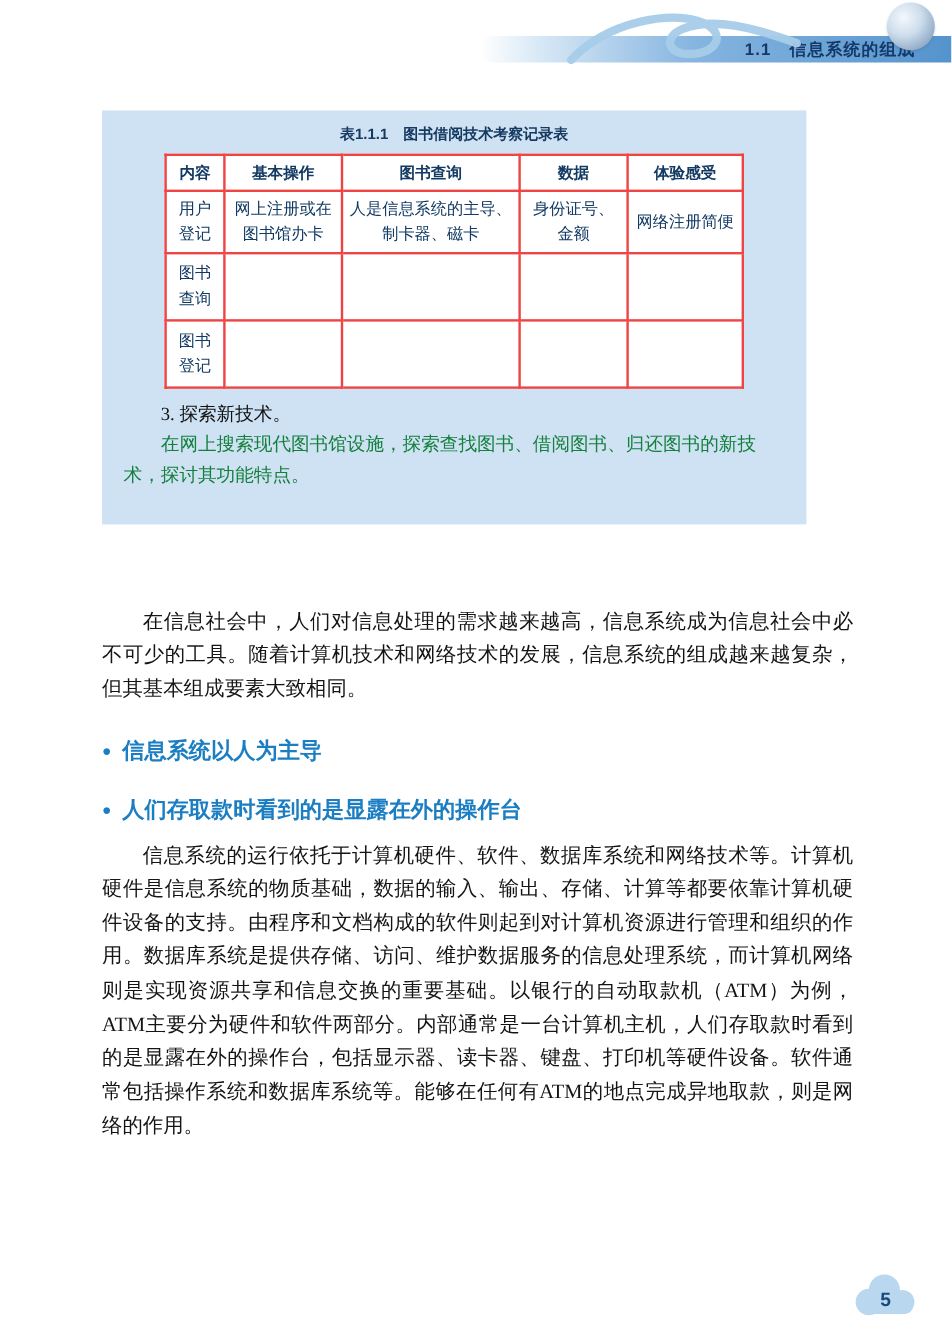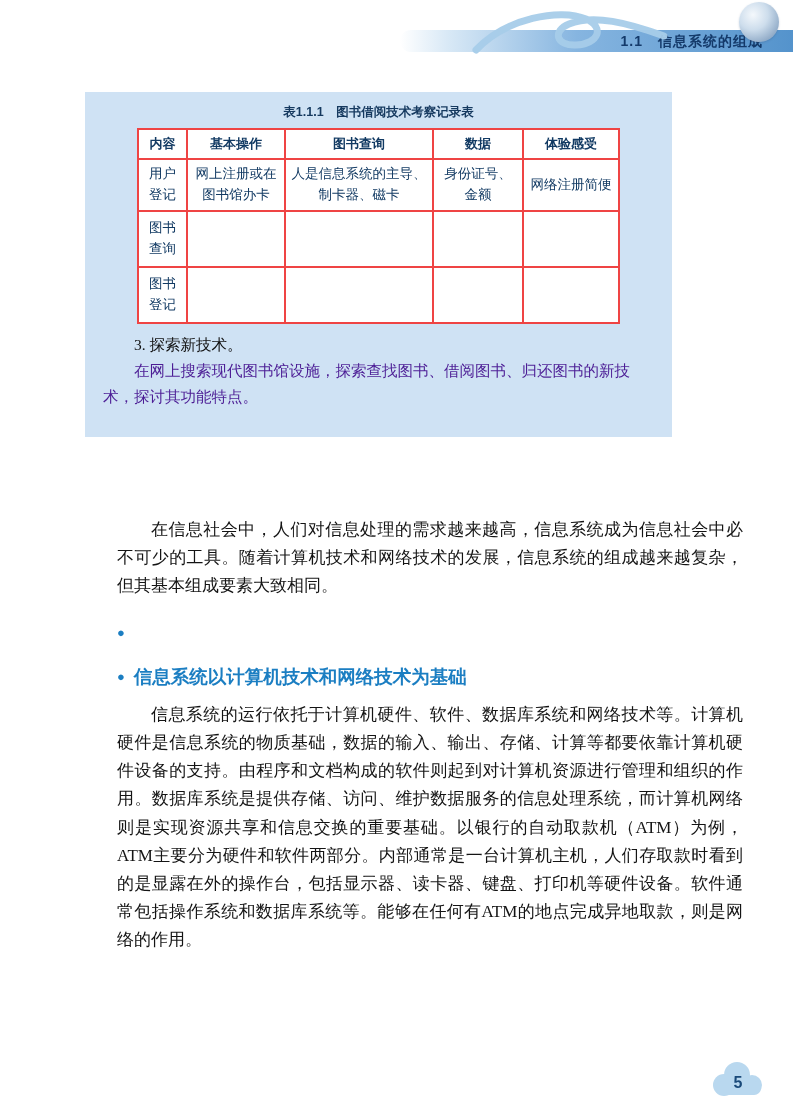--- a/index.html
+++ b/index.html
@@ -101,29 +101,28 @@
     margin: 11px 8px 2px 8px;
     text-indent: 2em;
     font-size: 15.5px;
     color: #111111;
   }
   .step2-text {
     margin: 2px 8px 0 8px;
     text-indent: 2em;
     font-size: 15.5px;
     line-height: 1.7;
-    color: #4c1d95;
+    color: #15803d;
   }
 
   
   .main-content {
     position: absolute;
-    left: 85px; top: 504px;
+    left: 85px; top: 492px;
     width: 626px;
-    margin-left: 32px;
   }
   .para {
     font-size: 17px;
     line-height: 1.66;
     text-indent: 2em;
     text-align: justify;
     color: #141414;
     margin-top: 12px;
   }
   .blue-heading {
@@ -208,25 +207,26 @@
 
     <p class="step2-title">3. 探索新技术。</p>
     <p class="step2-text">在网上搜索现代图书馆设施，探索查找图书、借阅图书、归还图书的新技术，探讨其功能特点。</p>
   </section>
 
   <main class="main-content">
     <p class="para">在信息社会中，人们对信息处理的需求越来越高，信息系统成为信息社会中必不可少的工具。随着计算机技术和网络技术的发展，信息系统的组成越来越复杂，但其基本组成要素大致相同。</p>
 
     <h3 class="blue-heading">
       <span class="bullet">●</span>
+      <span>信息系统以人为主导</span>
     </h3>
 
     <h3 class="blue-heading">
       <span class="bullet">●</span>
-      <span>信息系统以计算机技术和网络技术为基础</span>
+      <span>人们存取款时看到的是显露在外的操作台</span>
     </h3>
     <p class="para">信息系统的运行依托于计算机硬件、软件、数据库系统和网络技术等。计算机硬件是信息系统的物质基础，数据的输入、输出、存储、计算等都要依靠计算机硬件设备的支持。由程序和文档构成的软件则起到对计算机资源进行管理和组织的作用。数据库系统是提供存储、访问、维护数据服务的信息处理系统，而计算机网络则是实现资源共享和信息交换的重要基础。以银行的自动取款机（ATM）为例，ATM主要分为硬件和软件两部分。内部通常是一台计算机主机，人们存取款时看到的是显露在外的操作台，包括显示器、读卡器、键盘、打印机等硬件设备。软件通常包括操作系统和数据库系统等。能够在任何有ATM的地点完成异地取款，则是网络的作用。</p>
   </main>
 
   <svg class="page-cloud" viewBox="0 0 62 42">
     <g fill="#b9d8ef">
       <circle cx="17" cy="27" r="11"></circle>
       <circle cx="30" cy="17" r="13"></circle>
       <circle cx="45" cy="27" r="10"></circle>
       <rect x="9" y="23" width="45" height="14" rx="7"></rect>

